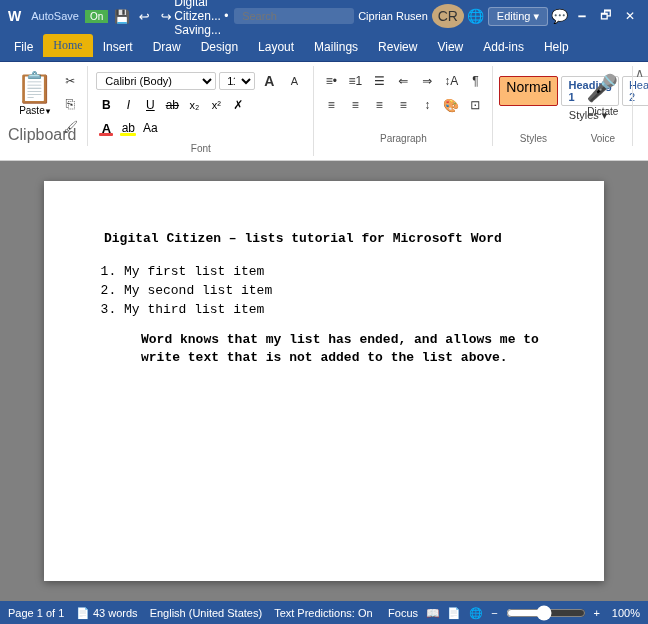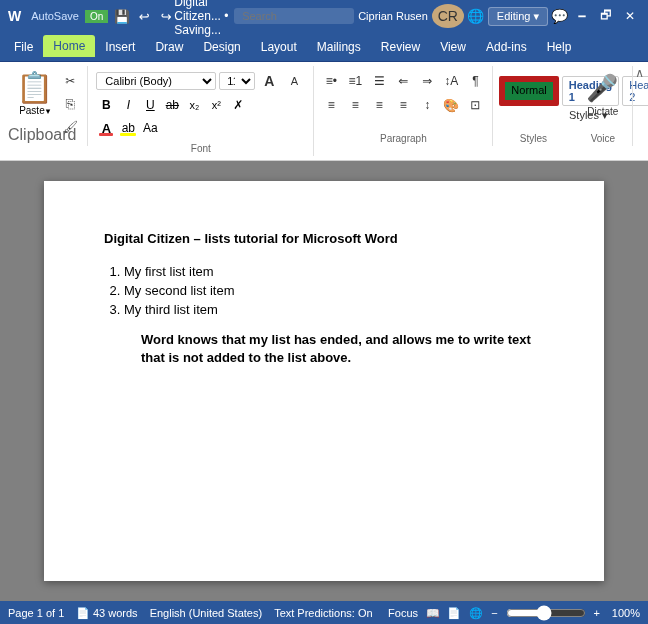--- a/index.html
+++ b/index.html
@@ -36,21 +36,21 @@
       border-bottom: 1px solid #1e4080;
     }
     .menu-item {
       color: white;
       padding: 4px 10px;
       font-size: 12px;
       cursor: pointer;
       border-radius: 3px;
       white-space: nowrap;
     }
-    .menu-item.active { background: #bef264; color: #2b579a; border-radius: 3px 3px 0 0; }
+    .menu-item.active { background: #eab308; color: #2b579a; border-radius: 3px 3px 0 0; font-family: Liberation Serif, serif; }
 
     
     .ribbon {
       background: white;
       border-bottom: 1px solid #d0d0d0;
       padding: 4px 8px;
       display: flex;
       align-items: flex-start;
       gap: 0;
       min-height: 90px;
@@ -144,21 +144,21 @@
       padding: 20px;
       overflow-y: auto;
       height: calc(624px - 32px - 30px - 98px - 24px);
     }
     .doc-page {
       background: white;
       width: 560px;
       min-height: 400px;
       box-shadow: 0 2px 8px rgba(0,0,0,0.4);
       padding: 50px 60px;
-      font-family: Liberation Sans, sans-serif;
+      font-family: Liberation Mono, monospace;
       font-size: 14px;
       color: #000;
     }
     .doc-title {
       font-weight: bold;
       margin-bottom: 18px;
       font-size: 13px;
     }
     .doc-list {
       margin-left: 20px;
@@ -312,21 +312,21 @@
       <div class="ribbon-small-btn" style="font-size:13px;">🎨</div>
       <div class="ribbon-small-btn">⊡</div>
     </div>
     <span style="position:absolute;bottom:2px;left:0;right:0;text-align:center;font-size:10px;color:#666;">Paragraph</span>
   </div>
 
   <div class="styles-group" style="padding:4px 6px;padding-bottom:18px;flex:1;min-width:80px;">
     <div style="display:flex;align-items:center;gap:4px;flex:1;">
       <div style="display:flex;flex-direction:column;gap:3px;flex:1;">
         <div style="display:flex;gap:3px;">
-          <div style="border:6px solid #b91c1c;padding:2px 6px;font-size:11px;cursor:pointer;border-radius:2px;background:#15803d;">Normal</div>
+          <div style="border:1px solid #b91c1c;padding:2px 6px;font-size:14px;cursor:pointer;border-radius:2px;background:#fdba74;">Normal</div>
           <div style="border:1px solid #ccc;padding:2px 6px;font-size:11px;cursor:pointer;border-radius:2px;color:#2b579a;font-weight:bold;">Heading 1</div>
           <div style="border:1px solid #ccc;padding:2px 6px;font-size:11px;cursor:pointer;border-radius:2px;color:#2b579a;">Heading 2</div>
         </div>
         <div style="font-size:11px;color:#333;cursor:pointer;text-align:center;">Styles ▾</div>
       </div>
 
     </div>
     <span style="position:absolute;bottom:2px;left:0;right:0;text-align:center;font-size:10px;color:#666;">Styles</span>
   </div>
 

